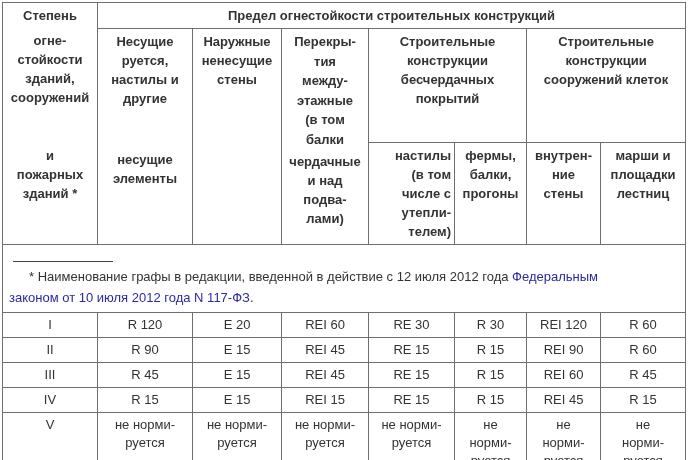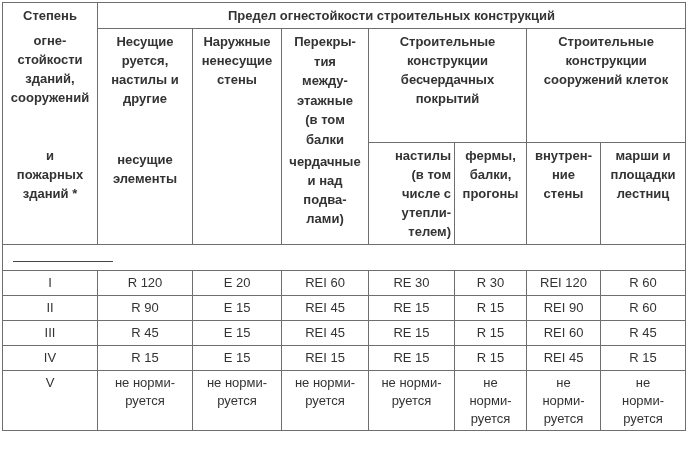--- a/index.html
+++ b/index.html
@@ -120,20 +120,21 @@
     <td>
       <div>марши и</div>
       <div>площадки</div>
       <div>лестниц</div>
     </td>
   </tr>
 
   <tr>
     <td colspan="8" class="note-cell">
       <div class="note-rule"></div>
+      <div class="note-text"><span>* Наименование графы в редакции, введенной в действие с 12 июля 2012 года </span><a class="link"><span>Федеральным</span><br><span>законом от 10 июля 2012 года N 117-ФЗ</span></a><span>.</span></div>
     </td>
   </tr>
 
   <tr class="data">
     <td>I</td>
     <td>R 120</td>
     <td>E 20</td>
     <td>REI 60</td>
     <td>RE 30</td>
     <td>R 30</td>

